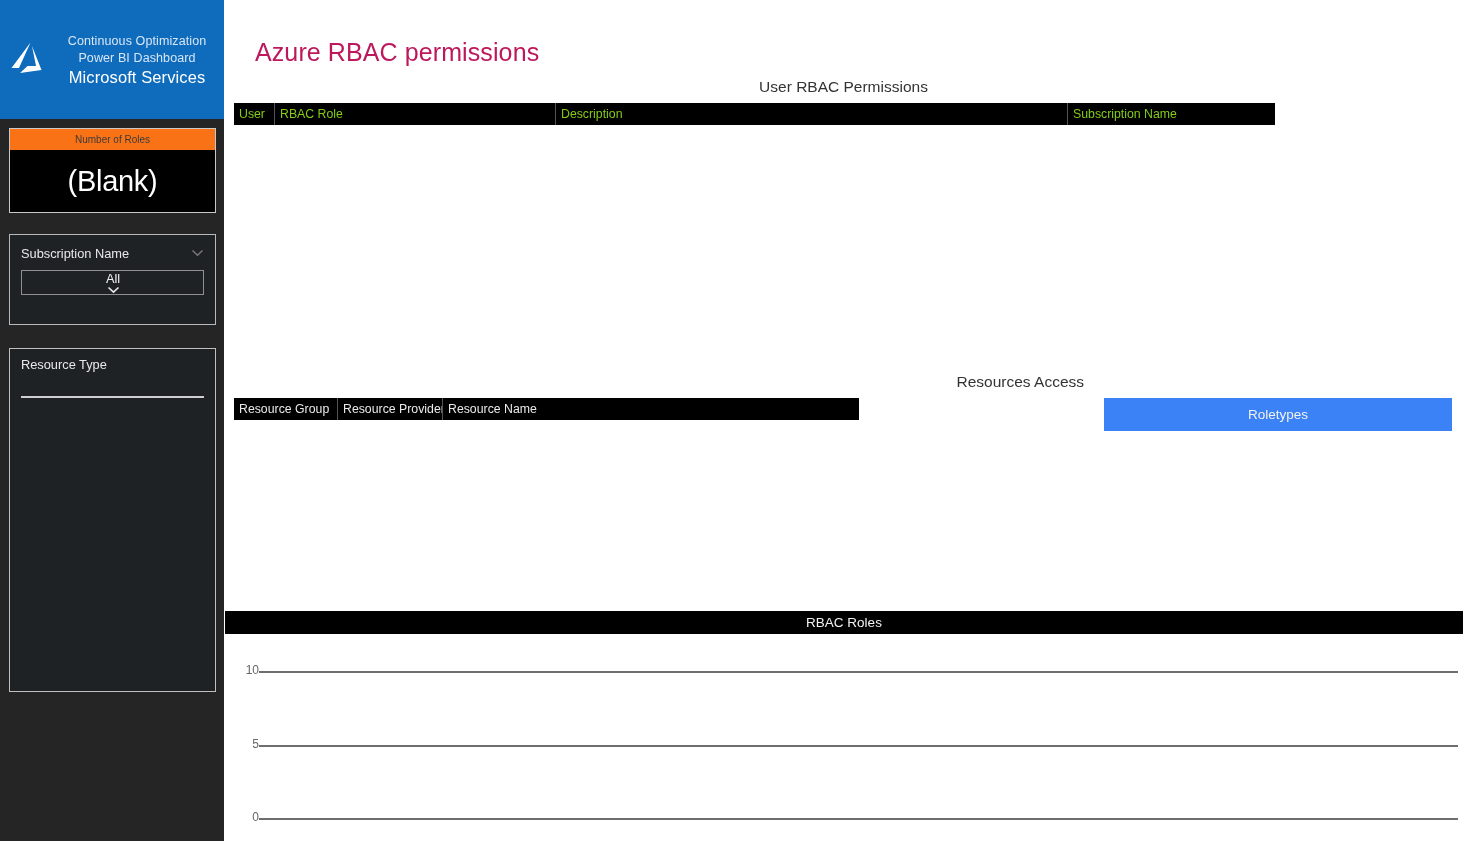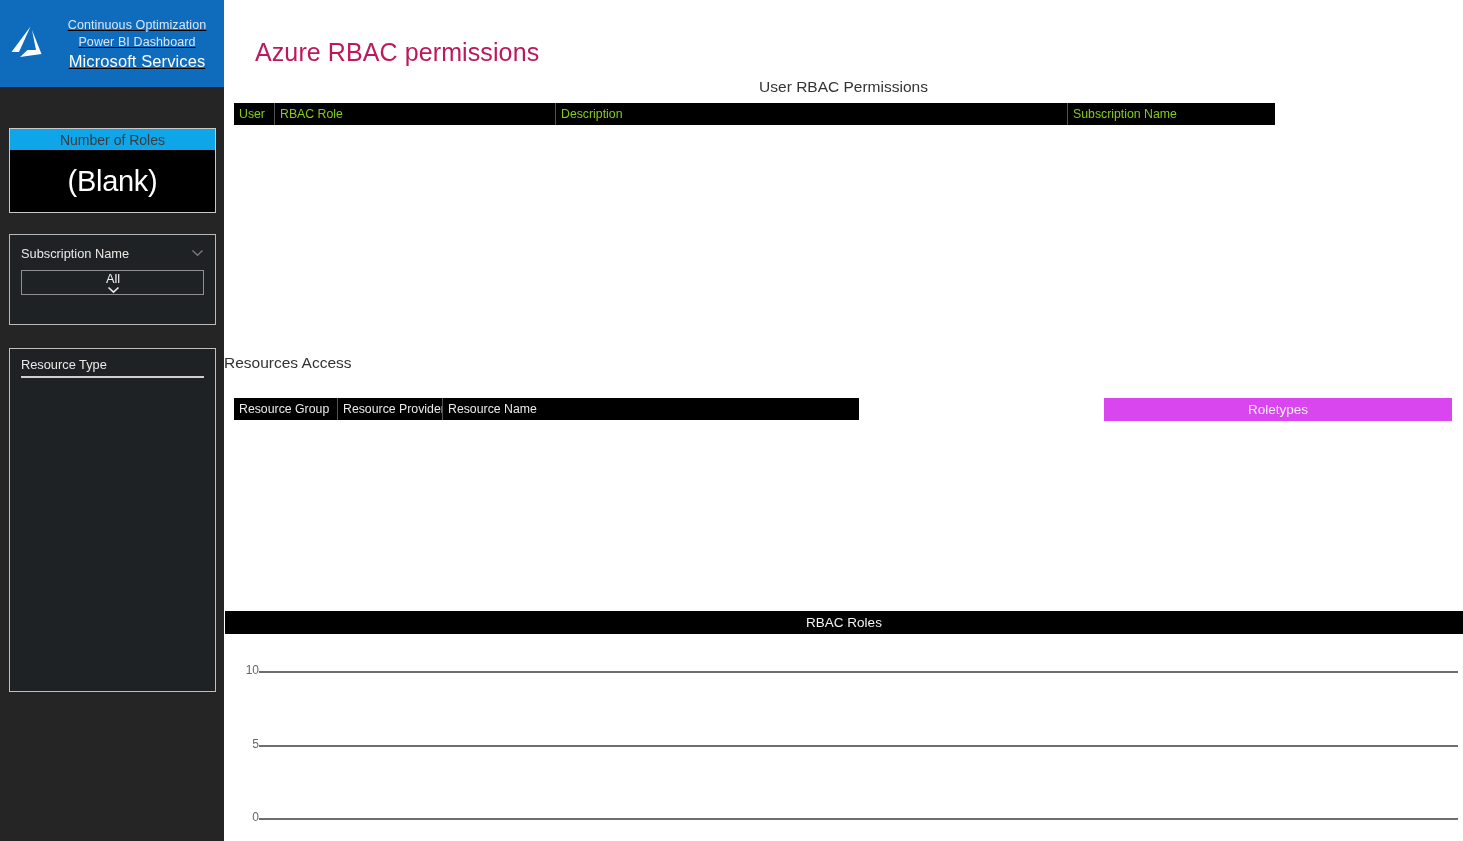--- a/index.html
+++ b/index.html
@@ -23,25 +23,24 @@
     left: 0; top: 0;
     width: 224px;
     height: 841px;
     background: #252526;
   }
 
   #brand-banner {
     position: absolute;
     left: 0; top: 0;
     width: 224px;
-    height: 87px;
+    height: 119px;
     background: #0f6cbd;
     display: flex;
     align-items: center;
-    text-decoration: underline;
   }
 
   #azure-logo {
     width: 46px;
     height: 42px;
     margin-left: 8px;
     flex: none;
   }
 
   #brand-text {
@@ -68,23 +67,23 @@
   #card-roles {
     position: absolute;
     left: 9px; top: 128px;
     width: 207px;
     height: 85px;
     border: 1px solid #c8c8c8;
     background: #000000;
   }
   #card-roles-title {
     height: 21px;
-    background: #0ea5e9;
+    background: #f97316;
     color: #3b3b3b;
-    font-size: 14px;
+    font-size: 10px;
     display: flex;
     align-items: center;
     justify-content: center;
   }
   #card-roles-value {
     height: 62px;
     display: flex;
     align-items: center;
     justify-content: center;
     color: #ffffff;
@@ -141,21 +140,21 @@
     left: 9px; top: 348px;
     width: 207px;
     height: 344px;
     border: 1px solid #c0c0c0;
     background: #1f2224;
     padding: 8px 11px 0 11px;
   }
   #slicer-rt-label {
     font-size: 12.8px;
     color: #e8e8e8;
-    padding-bottom: 4px;
+    padding-bottom: 24px;
   }
   #slicer-rt-rule {
     height: 2px;
     background: #cfcfcf;
     width: 100%;
   }
   #slicer-rt-list {
     flex: 1;
   }
 
@@ -207,23 +206,23 @@
   }
   .colsep { border-left: 1px solid #545454; }
   #user-perm-body {
     height: 258px;
     background: #ffffff;
   }
 
   
   #resources-title {
     position: absolute;
-    left: 0; top: 354px;
+    left: 0; top: 373px;
     width: 860px;
-    text-align: left;
+    text-align: right;
     font-size: 15.5px;
     color: #333333;
   }
   #resources-table {
     position: absolute;
     left: 10px; top: 398px;
     width: 625px;
   }
   #resources-header {
     display: flex;
@@ -245,22 +244,22 @@
     background: #ffffff;
   }
 
   
   #roletypes {
     position: absolute;
     left: 880px; top: 398px;
     width: 348px;
   }
   #roletypes-title {
-    height: 23px;
-    background: #d946ef;
+    height: 33px;
+    background: #3b82f6;
     color: #f2f2f2;
     font-size: 13.5px;
     display: flex;
     align-items: center;
     justify-content: center;
   }
   #roletypes-body {
     height: 180px;
     background: #ffffff;
   }

